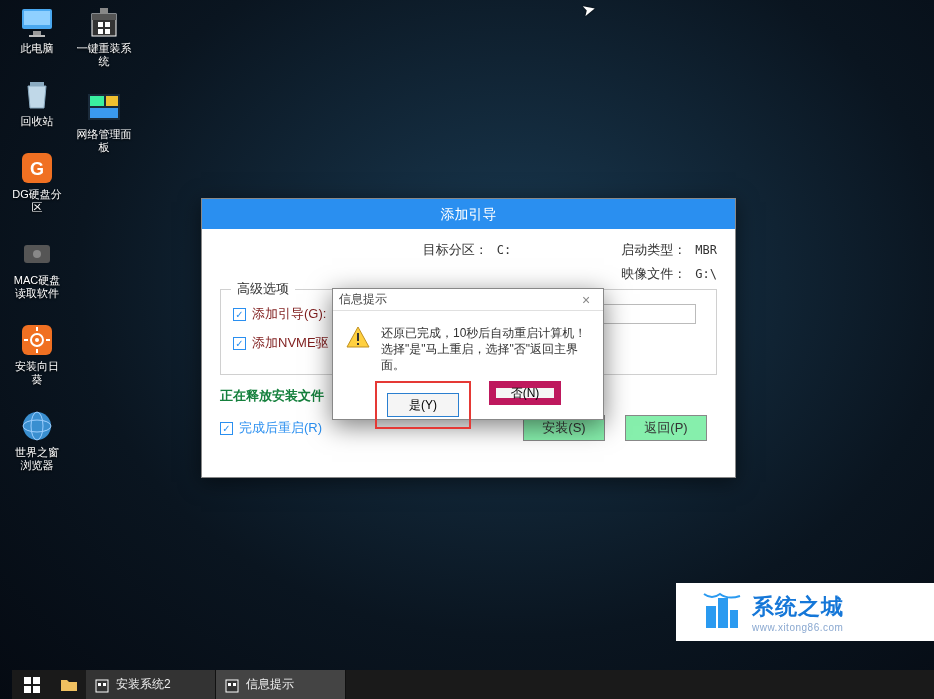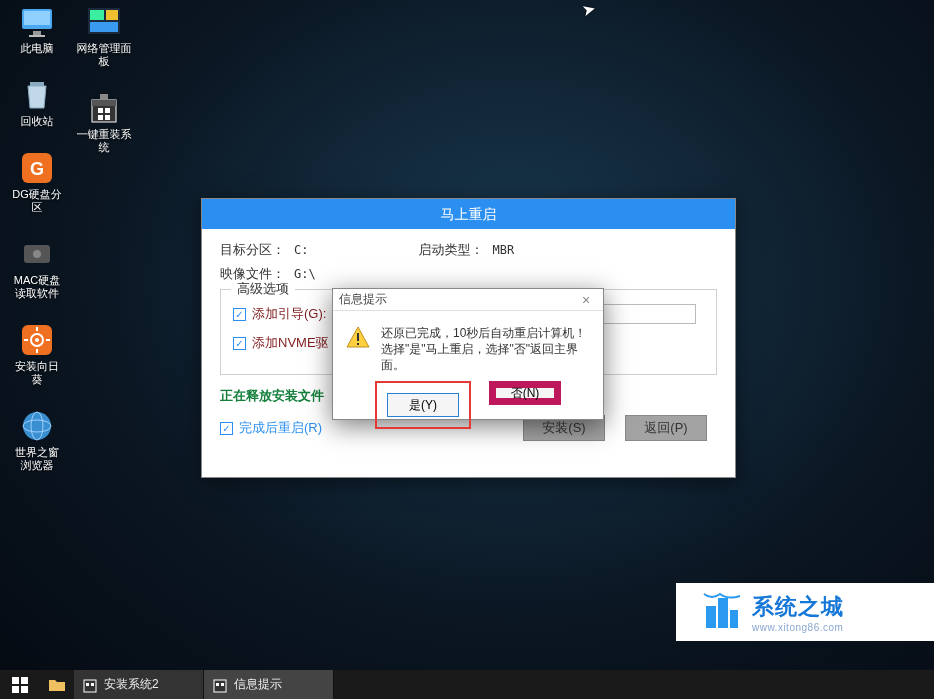--- a/index.html
+++ b/index.html
@@ -12,52 +12,52 @@
   .icon-col.c1 { left: 10px; }
   .icon-col.c2 { left: 74px; width: 60px; }
   .d-icon { display: flex; flex-direction: column; align-items: center; width: 54px; cursor: pointer; }
   .d-icon .glyph { width: 36px; height: 36px; display: flex; align-items: center; justify-content: center; }
   .d-icon .lbl { color: #fff; font-size: 11px; text-align: center; margin-top: 2px; line-height: 13px; text-shadow: 0 1px 2px #000; }
 
   
   .main-win { position: absolute; left: 201px; top: 198px; width: 535px; height: 280px; background: #fff; border: 1px solid #888; box-shadow: 0 4px 20px rgba(0,0,0,0.5); }
   .main-title { height: 30px; background: #2a8ff0; color: #fff; text-align: center; line-height: 30px; font-size: 14px; }
   .main-body { padding: 12px 18px 10px 18px; font-size: 13px; color: #333; }
-  .row { display: flex; align-items: center; margin-bottom: 6px; }
+  .row { display: flex; align-items: center; margin-bottom: 6px; justify-content: flex-end; }
   .row .lab { width: 74px; }
   .row .val { font-family: monospace; font-size: 12px; }
   .row.split .col2 { margin-left: 110px; }
   .adv-box { border: 1px solid #d0d0d0; margin-top: 0; position: relative; padding: 14px 20px 12px 12px; }
   .adv-title { position: absolute; top: -10px; left: 10px; background: #fff; padding: 0 6px; font-size: 13px; }
   .chk { display: flex; align-items: center; gap: 6px; font-size: 13px; color: #2a8ff0; margin-bottom: 10px; }
   .chk .box { width: 13px; height: 13px; border: 1px solid #2a8ff0; display: flex; align-items: center; justify-content: center; font-size: 10px; color: #2a8ff0; }
   .chk-label { color: #7f1d1d; }
   .status-line { color: #15803d; font-size: 13px; font-weight: bold; margin-top: 12px; }
   .btn-row { display: flex; gap: 20px; justify-content: flex-end; margin-top: 10px; padding-right: 10px; align-items: center; }
-  .win-btn { width: 82px; height: 26px; border: 1px solid #888; background: #a3a3a3; font-size: 13px; display: flex; align-items: center; justify-content: center; cursor: pointer; }
+  .win-btn { width: 82px; height: 26px; border: 1px solid #888; background: #86efac; font-size: 13px; display: flex; align-items: center; justify-content: center; cursor: pointer; }
   .below-chk { display:flex; align-items:center; gap:6px; color:#2a8ff0; font-size:13px; }
 
   
   .msg-dlg { position: absolute; left: 332px; top: 288px; width: 272px; height: 132px; background: #fff; border: 1px solid #888; box-shadow: 0 6px 24px rgba(0,0,0,0.5); }
   .msg-title { height: 22px; border-bottom: 1px solid #e0e0e0; padding: 0 6px; display: flex; align-items: center; justify-content: space-between; font-size: 12px; color: #444; }
   .msg-close { width: 22px; text-align: center; color: #888; cursor: pointer; font-size: 14px; }
   .msg-body { display: flex; align-items: flex-start; padding: 14px 12px 8px 12px; gap: 10px; font-size: 12px; color: #333; line-height: 16px; }
   .warn-icon { width: 26px; height: 26px; }
   .msg-btns { display: flex; gap: 18px; justify-content: center; padding-bottom: 8px; }
   .msg-btn { width: 72px; height: 24px; border: 7px solid #be185d; background: #f5f5f5; font-size: 12px; display: flex; align-items: center; justify-content: center; cursor: pointer; }
   .yes-hl { border: 2px solid #e53935; padding: 10px; }
 
   
   .brand { position: absolute; right: 0; bottom: 29px; width: 258px; height: 58px; background: #fff; display: flex; align-items: center; padding-left: 24px; gap: 8px; }
   .brand-text { display:flex; flex-direction:column; }
   .brand .cn { font-size: 22px; font-weight: bold; color: #1577d8; letter-spacing: 1px; }
   .brand .en { font-size: 10px; color: #8aa8d0; letter-spacing: 0.5px; }
 
   
-  .taskbar { position: absolute; left: 0; right: 0; bottom: 0; height: 29px; background: #1a1a1a; display: flex; align-items: stretch; }
+  .taskbar { position: absolute; left: 12px; right: 0; bottom: 0; height: 29px; background: #1a1a1a; display: flex; align-items: stretch; }
   .tb-btn { height: 29px; display: flex; align-items: center; padding: 0 8px; color: #eee; font-size: 12px; gap: 6px; cursor: pointer; }
   .tb-btn.start { width: 40px; justify-content: center; }
   .tb-btn.explorer { width: 34px; justify-content: center; }
   .tb-task { background: #333; min-width: 130px; border-right: 1px solid #111; }
   .tb-task.active { background: #444; }
   .task-glyph { width: 16px; height: 16px; display:flex; align-items:center; justify-content:center; }
 
   .cursor { position:absolute; left:582px; top:0px; font-size:16px; color:#fff; transform: rotate(-15deg); text-shadow: 0 0 2px #000; }
 </style>
 </head>
@@ -131,46 +131,46 @@
           </svg>
       </div>
       <div class="lbl">世界之窗浏览器</div>
     </div>
   </div>
 
   <div class="icon-col c2">
     <div class="d-icon" style="width:60px">
       <div class="glyph">
         <svg width="36" height="36" viewBox="0 0 36 36">
-            <rect x="2" y="4" width="32" height="26" fill="#1a2a3a"></rect>
-            <rect x="4" y="6" width="14" height="10" fill="#3af0a0"></rect>
-            <rect x="20" y="6" width="12" height="10" fill="#f0c030"></rect>
-            <rect x="4" y="18" width="28" height="10" fill="#3a9af0"></rect>
-          </svg>
-      </div>
-      <div class="lbl">网络管理面板</div>
-    </div>
-    <div class="d-icon" style="width:60px">
-      <div class="glyph">
-        <svg width="36" height="36" viewBox="0 0 36 36">
             <rect x="6" y="10" width="24" height="22" fill="#333" stroke="#fff"></rect>
             <rect x="6" y="10" width="24" height="6" fill="#555"></rect>
             <rect x="12" y="18" width="5" height="5" fill="#fff"></rect>
             <rect x="19" y="18" width="5" height="5" fill="#fff"></rect>
             <rect x="12" y="25" width="5" height="5" fill="#fff"></rect>
             <rect x="19" y="25" width="5" height="5" fill="#fff"></rect>
             <path d="M14 4 L22 4 L22 10 L14 10 Z" fill="#888"></path>
           </svg>
       </div>
       <div class="lbl">一键重装系统</div>
     </div>
+    <div class="d-icon" style="width:60px">
+      <div class="glyph">
+        <svg width="36" height="36" viewBox="0 0 36 36">
+            <rect x="2" y="4" width="32" height="26" fill="#1a2a3a"></rect>
+            <rect x="4" y="6" width="14" height="10" fill="#3af0a0"></rect>
+            <rect x="20" y="6" width="12" height="10" fill="#f0c030"></rect>
+            <rect x="4" y="18" width="28" height="10" fill="#3a9af0"></rect>
+          </svg>
+      </div>
+      <div class="lbl">网络管理面板</div>
+    </div>
   </div>
 
   <div class="main-win">
-    <div class="main-title">马上重启</div>
+    <div class="main-title">添加引导</div>
     <div class="main-body">
       <div class="row split">
         <span class="lab">目标分区：</span>
         <span class="val">C:</span>
         <span class="lab col2">启动类型：</span>
         <span class="val">MBR</span>
       </div>
       <div class="row">
         <span class="lab">映像文件：</span>
         <span class="val">G:\</span>

